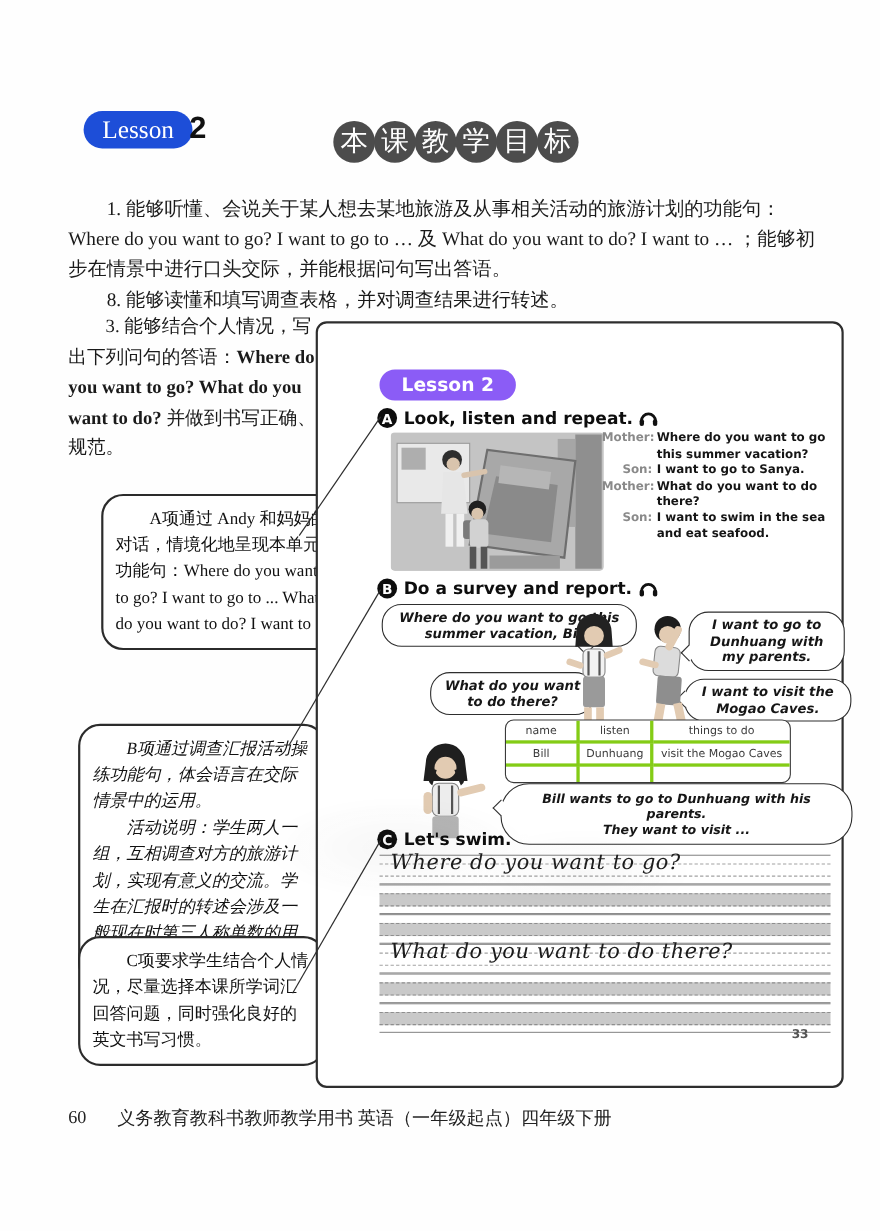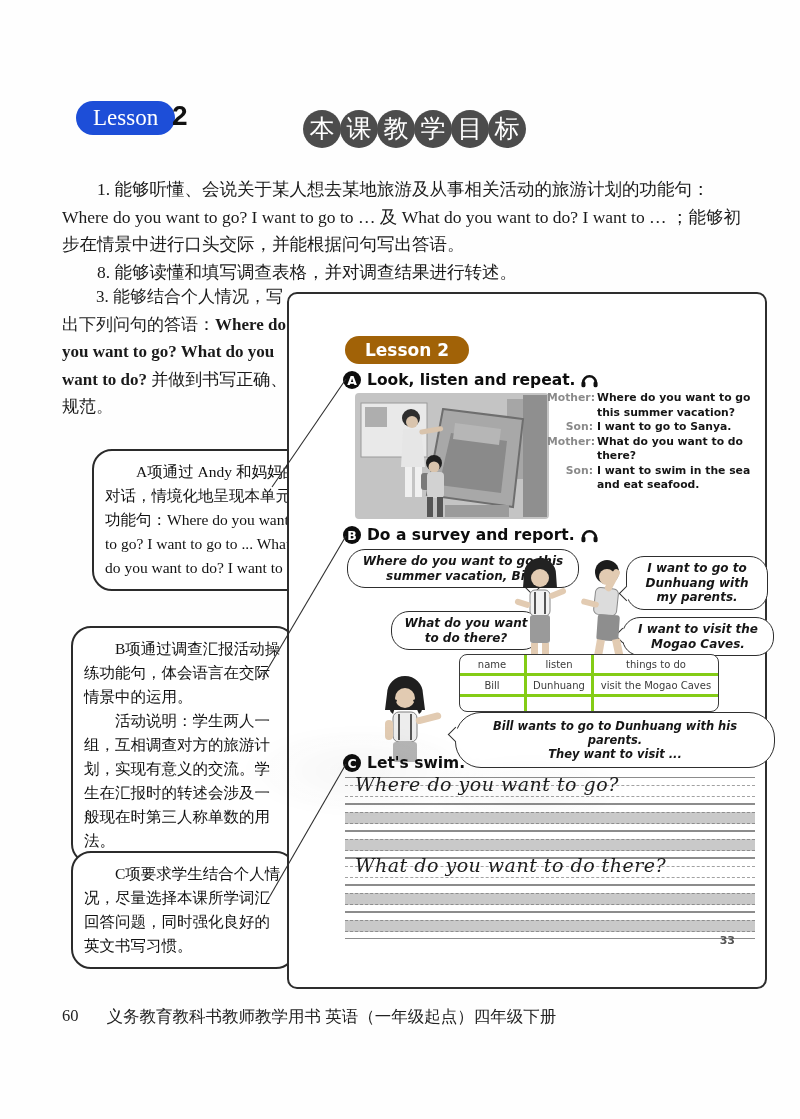--- a/index.html
+++ b/index.html
@@ -22,27 +22,27 @@
   .objectives p{margin:0;text-indent:2em;}
   .item3{position:absolute;left:62px;top:283px;width:228px;font-size:17px;line-height:27.5px;}
   .item3 p{margin:0;text-indent:2em;}
   .item3 .eng{font-weight:bold;text-indent:0;}
 
   
   .note{position:absolute;border:2px solid #2b2b2b;border-radius:20px;background:#fff;
     padding:9px 11px;font-size:15.5px;line-height:24px;color:#111;}
   .note p{margin:0;text-indent:2em;}
   .note-a{left:92px;top:449px;width:196px;}
-  .note-b{left:71px;top:626px;width:199px;}
+  .note-b{left:71px;top:658px;width:199px;font-style:italic;}
   .note-c{left:71px;top:851px;width:199px;}
 
   
   .tbpage{position:absolute;left:287px;top:292px;width:476px;height:693px;background:#fff;
     border:2px solid #2e2e2e;border-radius:10px;font-family:"DejaVu Sans",sans-serif;}
-  .tb-pill{position:absolute;left:56px;top:42px;background:#a16207;color:#fff;border-radius:15px;
+  .tb-pill{position:absolute;left:56px;top:42px;background:#8b5cf6;color:#fff;border-radius:15px;
     padding:4px 20px;font-weight:bold;font-size:17px;}
   .sec-head{position:absolute;display:flex;align-items:center;gap:6px;}
   .sec-a{left:54px;top:77px;} .sec-b{left:54px;top:232px;} .sec-c{left:54px;top:460px;}
   .abc{width:18px;height:18px;border-radius:50%;background:#0d0d0d;color:#fff;font-weight:bold;
     font-size:12.5px;display:flex;align-items:center;justify-content:center;flex:0 0 auto;}
   .sec-title{font-weight:bold;font-size:15.5px;color:#0d0d0d;}
 
   .photo{position:absolute;left:66px;top:99px;width:194px;height:126px;border-radius:4px;overflow:hidden;}
 
   .dialogue{position:absolute;left:258px;top:97px;width:214px;font-size:10.8px;line-height:14.5px;font-weight:bold;}

